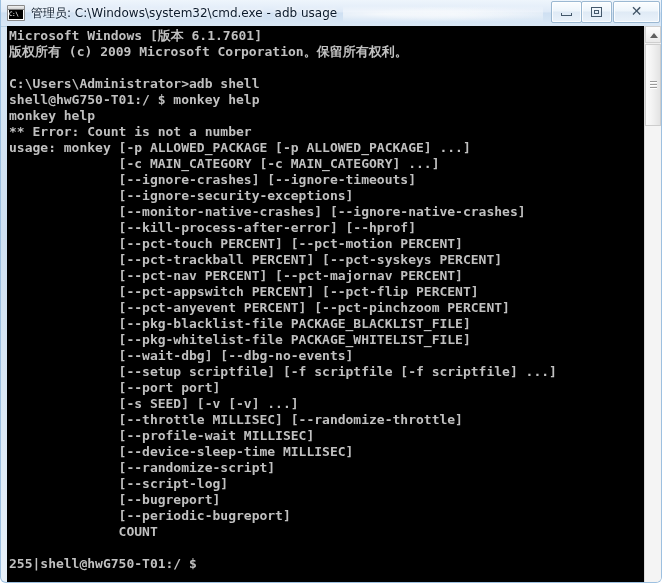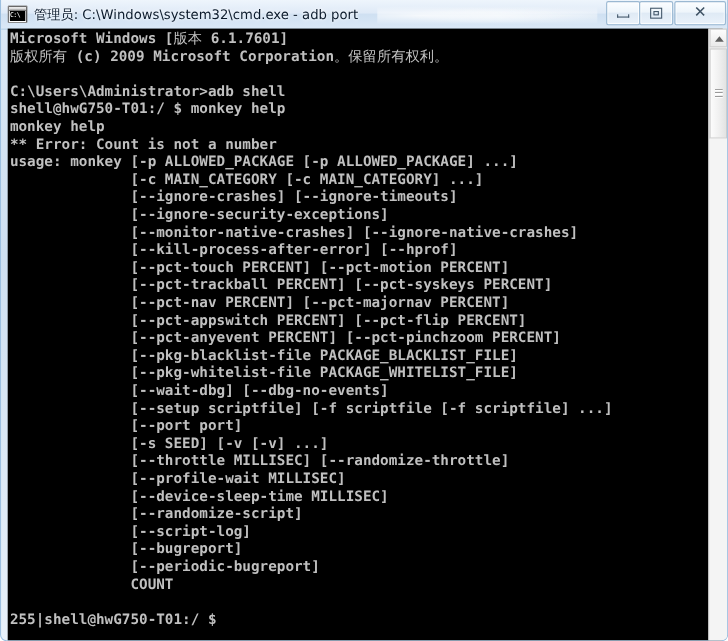--- a/index.html
+++ b/index.html
@@ -167,21 +167,21 @@
     letter-spacing: 0px;
     font-weight: bold;
     -webkit-font-smoothing: none;
   }
   #console-text .ln {
     height: 16px;
     white-space: pre;
   }
   #console-text .cjk {
     font-family: "DejaVu Sans", sans-serif;
-    font-weight: normal;
+    font-weight: bold;
   }
 
   
   #vscroll {
     position: absolute;
     right: 0px;
     top: 26px;
     width: 17px;
     height: 557px;
     background: #f0f0f0;
@@ -236,21 +236,21 @@
 </head>
 <body>
 
 <div id="cmd-window">
 
   <div id="title-bar">
     <div class="win-icon">
       <div class="bar"></div>
       <div class="prompt">C:\</div>
     </div>
-    <div id="window-title">管理员: C:\Windows\system32\cmd.exe - adb  port</div>
+    <div id="window-title">管理员: C:\Windows\system32\cmd.exe - adb  usage</div>
 
     <div id="window-controls">
       <div class="win-btn">
         <span class="glyph-min"></span>
       </div>
       <div class="win-btn">
         <span class="glyph-max-outer">
           <span class="glyph-max-inner"></span>
         </span>
       </div>

